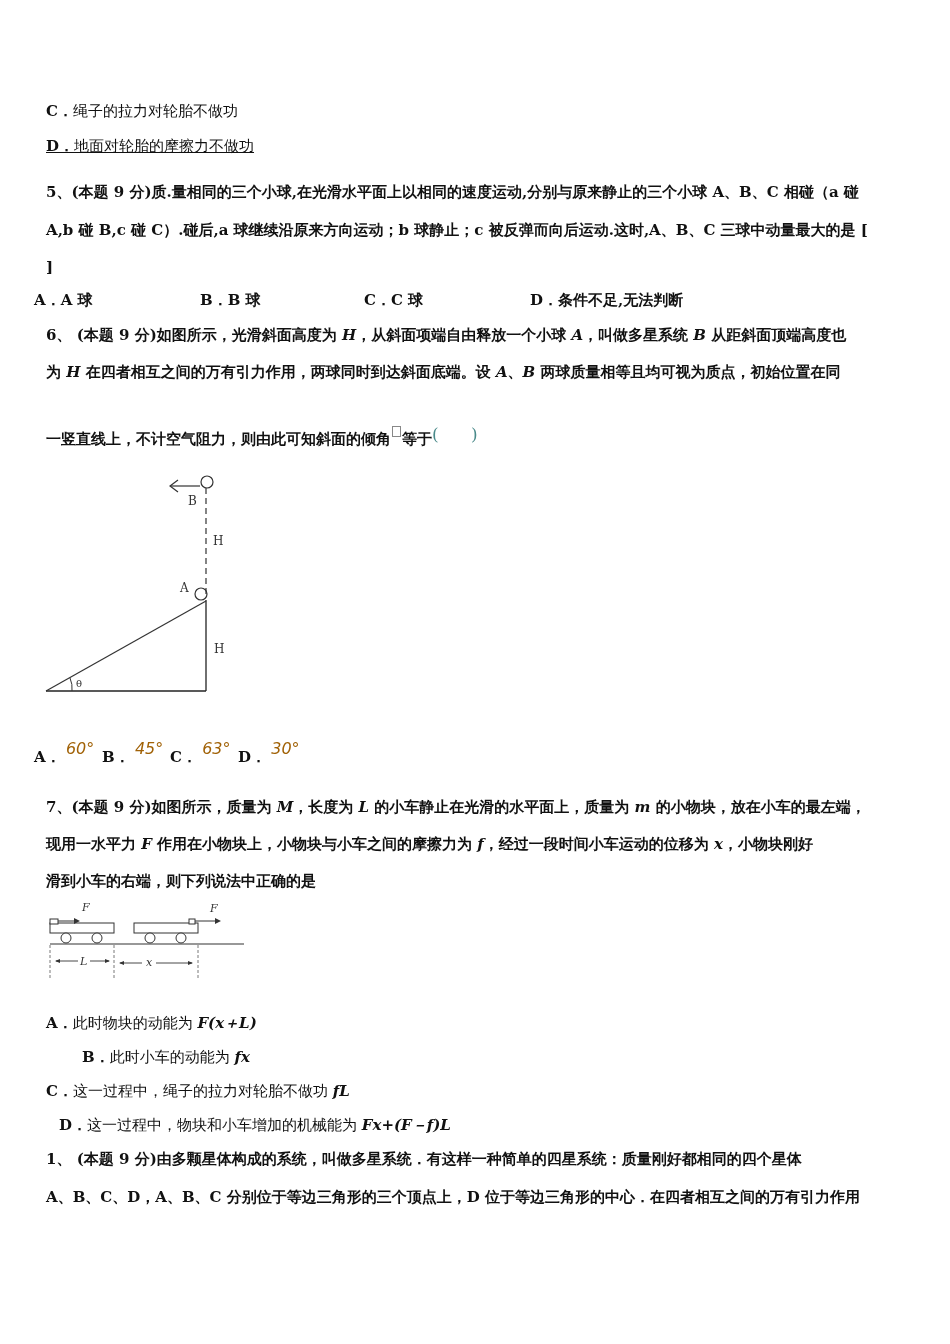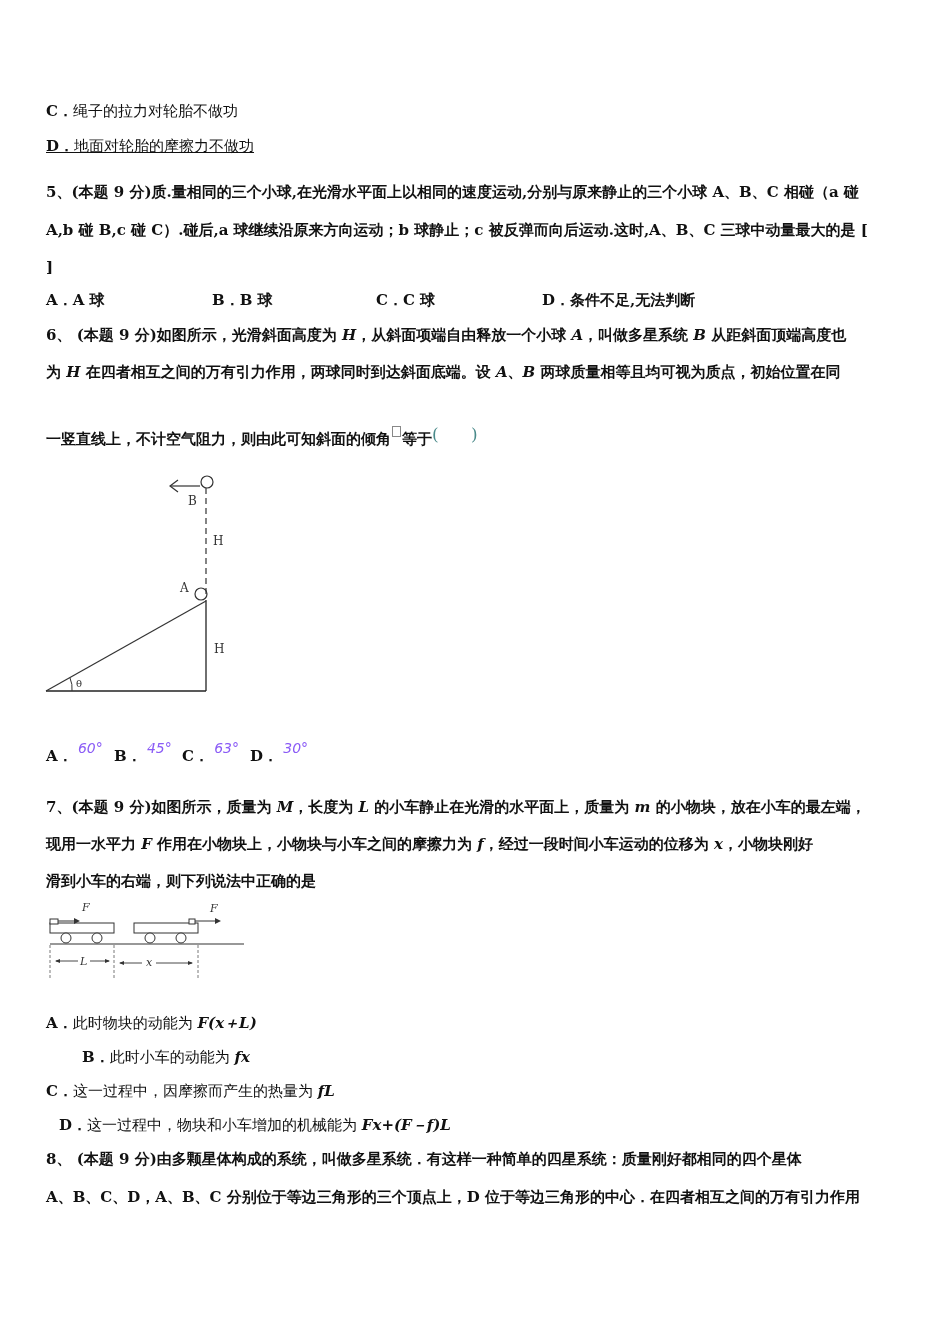--- a/index.html
+++ b/index.html
@@ -8,23 +8,23 @@
     font-family: "DejaVu Serif", "Liberation Serif", serif;
     color: #111111;
   }
   .line {
     position: absolute; left: 46px; white-space: nowrap;
     font-size: 15px; line-height: 20px; font-weight: bold;
   }
   .line .cjk { font-weight: normal; }
   .opt-label { font-weight: bold; }
   .it { font-style: italic; font-weight: bold; }
-  .opt-row { position: absolute; left: 46px; font-size: 15px; font-weight: bold; white-space: nowrap; }
+  .opt-row { position: absolute; left: 34px; font-size: 15px; font-weight: bold; white-space: nowrap; }
   .opt-row span.cell { position: absolute; top: 0; }
-  .deg { font-style: italic; font-weight: normal; color: #8b5cf6; font-size: 14px; position: relative; top: -8px; font-family: "DejaVu Sans", sans-serif; }
+  .deg { font-style: italic; font-weight: normal; color: #a16207; font-size: 16px; position: relative; top: -8px; font-family: "DejaVu Sans", sans-serif; }
   .placeholder-box {
     display: inline-block; width: 7px; height: 9px; border: 1px solid #888;
     vertical-align: 7px; margin: 0 1px;
   }
   .paren { color: #4a8a8a; font-weight: normal; font-size: 17px; position: relative; top: -4px; }
   svg { position: absolute; }
   svg text { font-family: "DejaVu Serif", "Liberation Serif", serif; }
 </style>
 </head>
 <body>
@@ -133,20 +133,20 @@
   <text x="102" y="68" font-size="11" font-style="italic" fill="#333">x</text>
 </svg>
 
 <div class="line" style="top:1013px;text-align:center;">
   <span class="opt-label">A．</span><span class="cjk">此时物块的动能为 </span><span class="it">F(x＋L)</span>
 </div>
 <div class="line" style="top:1047px;margin-left:36px;">
   <span class="opt-label">B．</span><span class="cjk">此时小车的动能为 </span><span class="it">fx</span>
 </div>
 <div class="line" style="top:1081px;">
-  <span class="opt-label">C．</span><span class="cjk">这一过程中，因摩擦而产生的热量为 </span><span class="it">fL</span>
+  <span class="opt-label">C．</span><span class="cjk">这一过程中，绳子的拉力对轮胎不做功 </span><span class="it">fL</span>
 </div>
 <div class="line" style="top:1115px;margin-left:13px;">
   <span class="opt-label">D．</span><span class="cjk">这一过程中，物块和小车增加的机械能为 </span><span class="it">Fx+(F－f)L</span>
 </div>
 
-<div class="line" style="top:1149px;">8、 (本题 9 分)由多颗星体构成的系统，叫做多星系统．有这样一种简单的四星系统：质量刚好都相同的四个星体</div>
+<div class="line" style="top:1149px;">1、 (本题 9 分)由多颗星体构成的系统，叫做多星系统．有这样一种简单的四星系统：质量刚好都相同的四个星体</div>
 <div class="line" style="top:1187px;">A、B、C、D，A、B、C 分别位于等边三角形的三个顶点上，D 位于等边三角形的中心．在四者相互之间的万有引力作用</div>
 
 </body></html>

